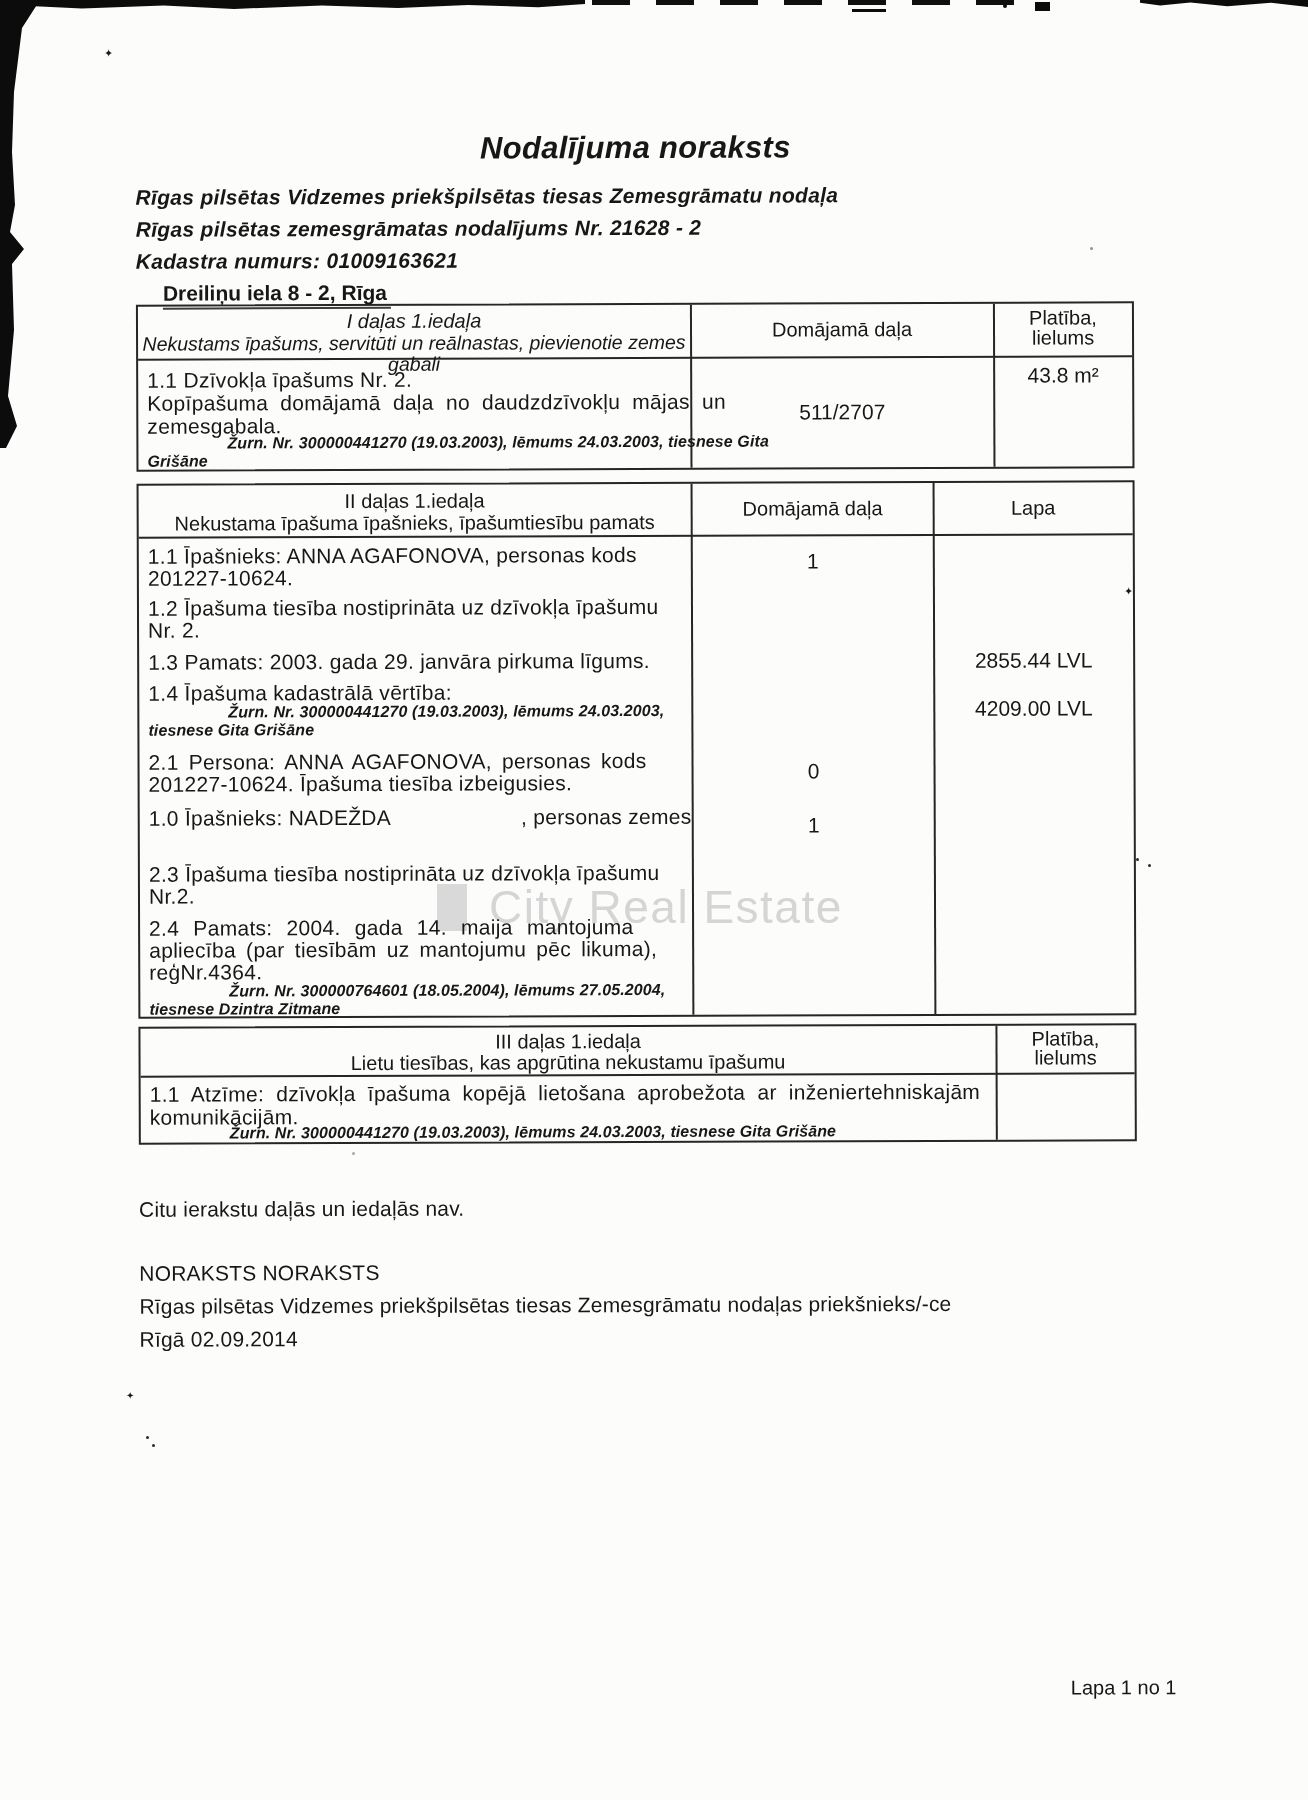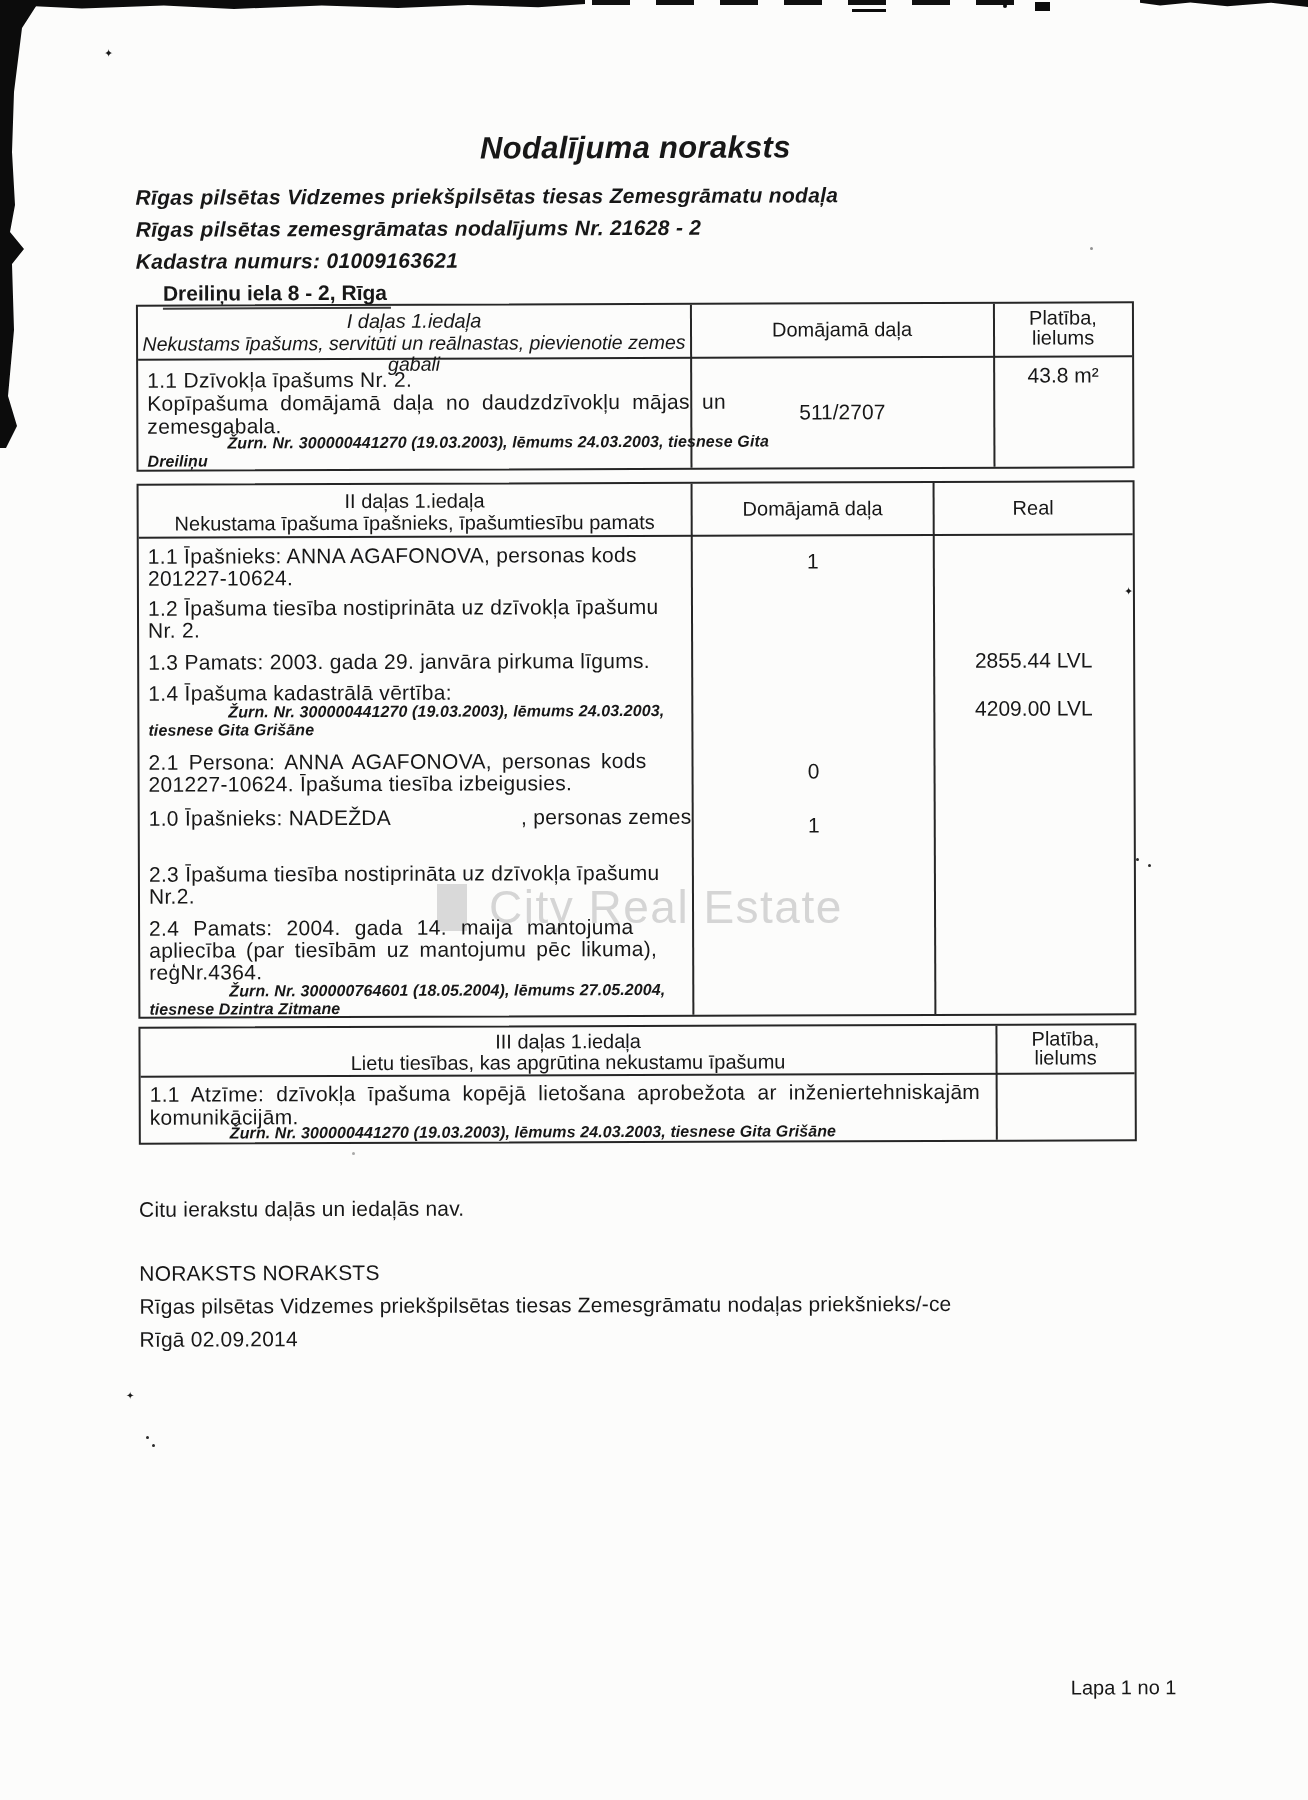--- a/index.html
+++ b/index.html
@@ -107,34 +107,34 @@
       <div class="cellhead it" style="left:0;width:552px;top:27px;font-size:19.5px;">Nekustams īpašums, servitūti un reālnastas, pievienotie zemes gabali</div>
       <div class="cellhead c2a" style="top:15px;">Domājamā daļa</div>
       <div class="cellhead c3a" style="top:4px;">Platība,</div>
       <div class="cellhead c3a" style="top:24px;">lielums</div>
 
       <div class="para" style="top:62px;">1.1 Dzīvokļa īpašums Nr. 2.</div>
       <div class="para ws6" style="top:85px;">Kopīpašuma domājamā daļa no daudzdzīvokļu mājas un</div>
       <div class="para" style="top:108px;">zemesgabala.</div>
       <div class="note" style="top:128px;">
         <span class="ind">Žurn. Nr. 300000441270 (19.03.2003), lēmums 24.03.2003, tiesnese Gita</span>
-        <span>Dreiliņu</span>
+        <span>Grišāne</span>
       </div>
       <div class="val c2a" style="top:96px;">511/2707</div>
       <div class="val c3a" style="top:60px;">43.8 m²</div>
     </div>
 
     <div class="tbl tbl2">
       <div class="vline" style="left:552px;"></div>
       <div class="vline" style="left:794px;"></div>
       <div class="hsep" style="top:51px;"></div>
       <div class="cellhead" style="left:0;width:552px;top:6px;">II daļas 1.iedaļa</div>
       <div class="cellhead" style="left:0;width:552px;top:28px;">Nekustama īpašuma īpašnieks, īpašumtiesību pamats</div>
       <div class="cellhead c2b" style="top:15px;">Domājamā daļa</div>
-      <div class="cellhead c3b" style="top:15px;">Real</div>
+      <div class="cellhead c3b" style="top:15px;">Lapa</div>
 
       <div class="para para2" style="top:60px;">1.1 Īpašnieks: ANNA AGAFONOVA, personas kods</div>
       <div class="para para2" style="top:82px;">201227-10624.</div>
       <div class="val c2b" style="top:66px;">1</div>
 
       <div class="para para2" style="top:112px;">1.2 Īpašuma tiesība nostiprināta uz dzīvokļa īpašumu</div>
       <div class="para para2" style="top:134px;">Nr. 2.</div>
 
       <div class="para para2" style="top:166px;">1.3 Pamats: 2003. gada 29. janvāra pirkuma līgums.</div>
       <div class="val c3b" style="top:166px;">2855.44 LVL</div>

